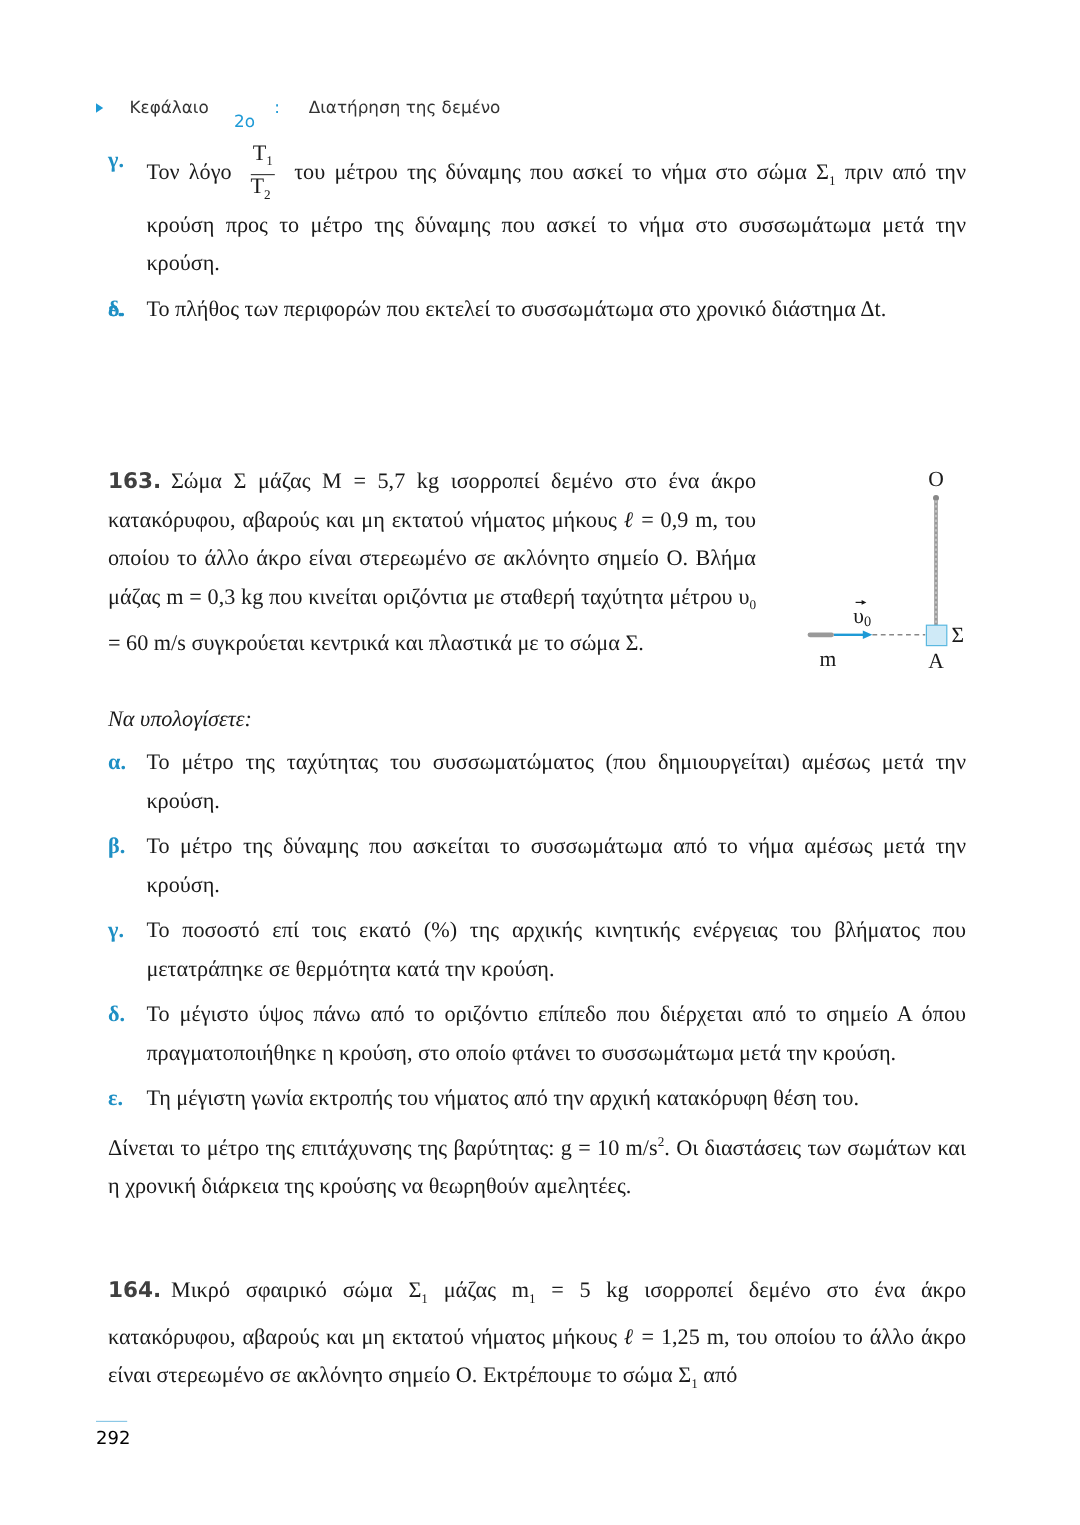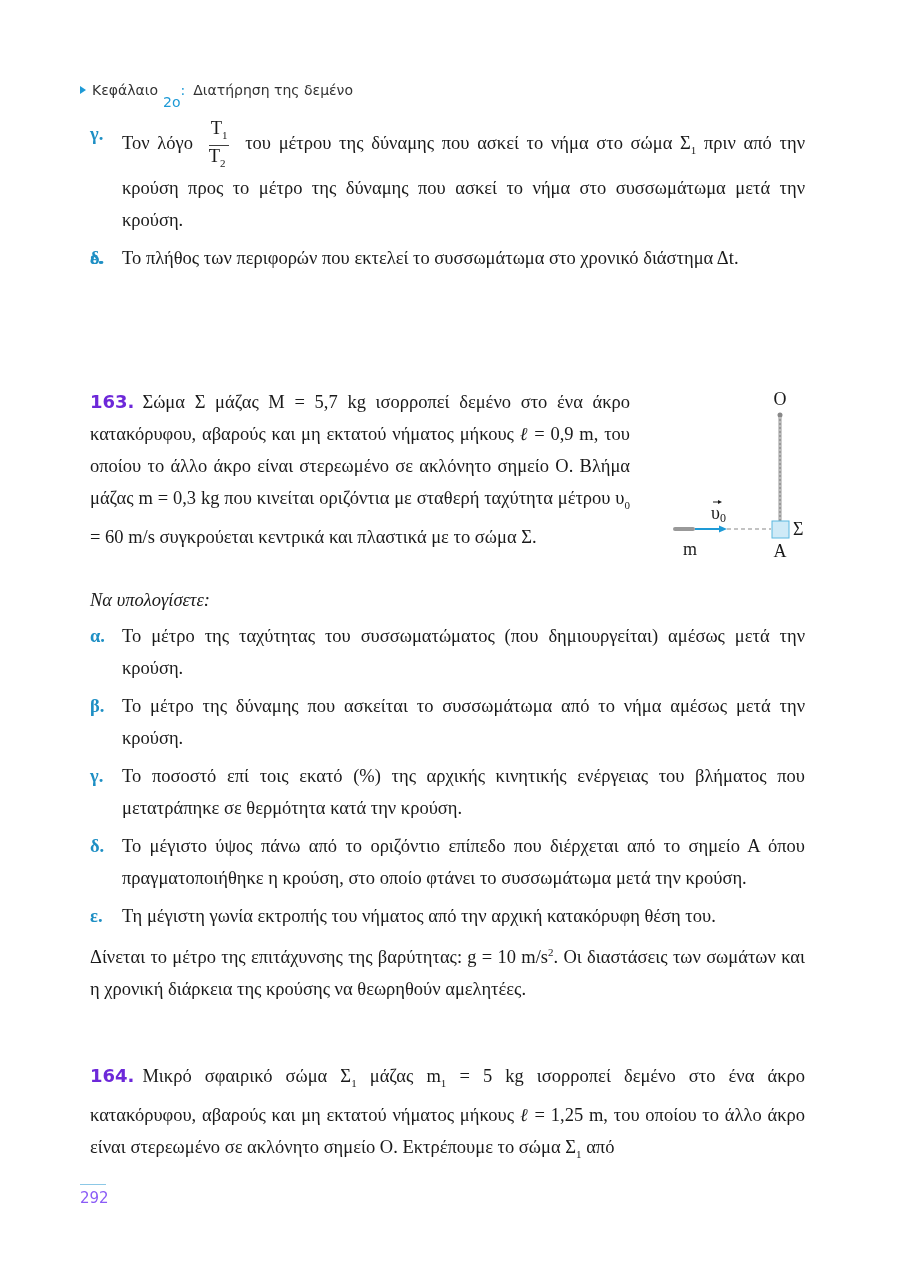--- a/index.html
+++ b/index.html
@@ -1,42 +1,42 @@
 <!DOCTYPE html>
 <html><head>
   <meta charset="utf-8">
   <style>
     html, body { margin: 0; padding: 0; background: #ffffff; }
     body { width: 900px; height: 1271px; position: relative; overflow: hidden; color: #1a1a1a; }
     .serif { font-family: "Liberation Serif", "DejaVu Serif", serif; }
-    .sans { font-family: "DejaVu Sans", "Liberation Sans", sans-serif; }
+    .sans { font-family: "DejaVu Sans", "Liberation Sans", sans-serif; gap: 16px; }
 
     .header { position: absolute; left: 80px; top: 70px; font-size: 14px; color: #333; display: flex; align-items: center; }
     .header .tri { width: 0; height: 0; border-top: 4px solid transparent; border-bottom: 4px solid transparent; border-left: 6px solid #1e9ad6; margin-right: 6px; }
     .header .num { color: #1e9ad6; margin-left: 5px; margin-top: 24px; }
     .header .sep { color: #1e9ad6; margin-right: 8px; }
 
     .content { position: absolute; left: 90px; width: 715px; font-size: 18.5px; line-height: 32px; }
     .item { position: relative; padding-left: 32px; text-align: justify; text-align-last: left; }
     .item .lbl { position: absolute; left: 0; top: 0; color: #1e8fc4; font-weight: bold; }
     .para { text-align: justify; text-align-last: left; }
 
-    .pnum { color: #6d28d9; font-weight: bold; font-family: "DejaVu Sans", "Liberation Sans", sans-serif; font-size: 18px; margin-right: 8px; }
+    .pnum { color: #404040; font-weight: bold; font-family: "DejaVu Sans", "Liberation Sans", sans-serif; font-size: 18px; margin-right: 8px; }
 
     .frac { display: inline-block; vertical-align: middle; text-align: center; margin: 0 8px; line-height: 20px; }
     .frac .top { display: block; border-bottom: 1px solid #404040; padding: 0 2px; }
     .frac .bot { display: block; }
     sub { font-size: 11px; }
     sup { font-size: 11px; }
     .ital { font-style: italic; }
 
     .diagram { position: absolute; left: 665px; top: 385px; width: 150px; height: 180px; }
 
     .footer-line { position: absolute; left: 80px; top: 1184px; width: 26px; height: 1px; background: #8cc8e6; }
-    .page-num { position: absolute; left: 80px; top: 1189px; font-size: 15px; color: #8b5cf6; }
+    .page-num { position: absolute; left: 80px; top: 1189px; font-size: 15px; color: #000000; }
   </style>
 </head>
 <body>
 
 <div class="header sans">
   <span class="tri"></span>
   <span>Κεφάλαιο</span>
   <span class="num">2ο</span>
   <span class="sep">:</span>
   <span>Διατήρηση της δεμένο</span>

